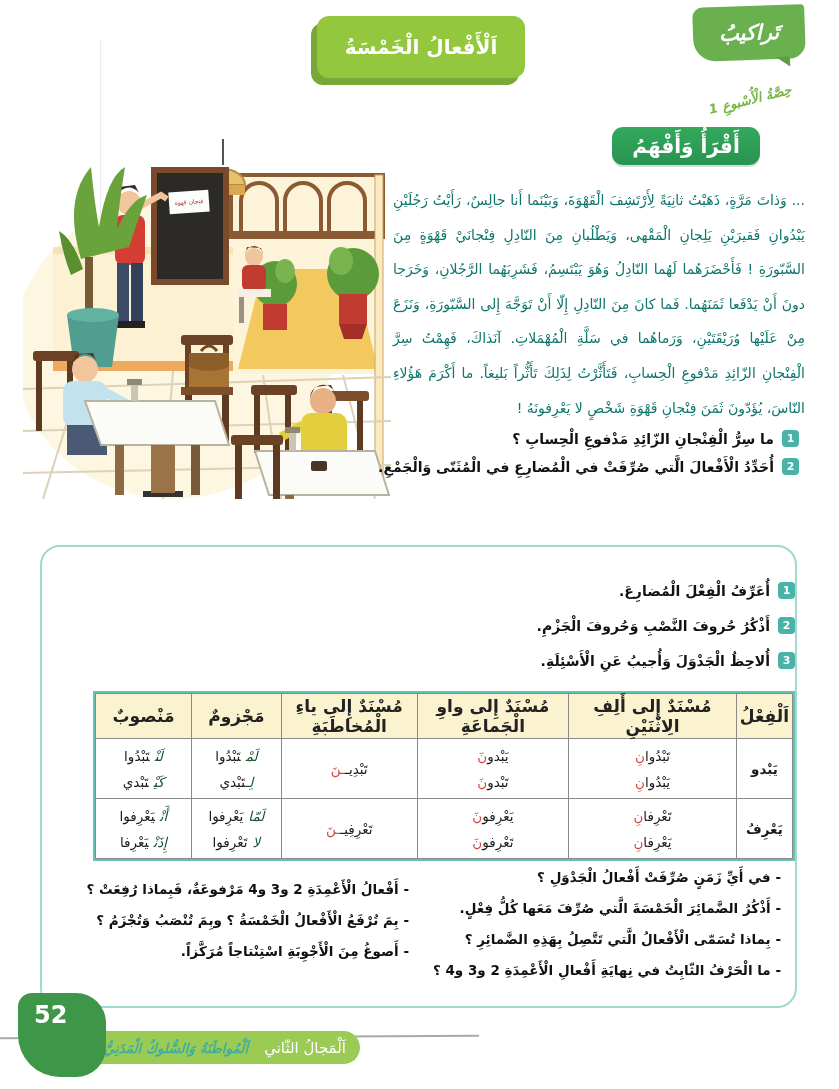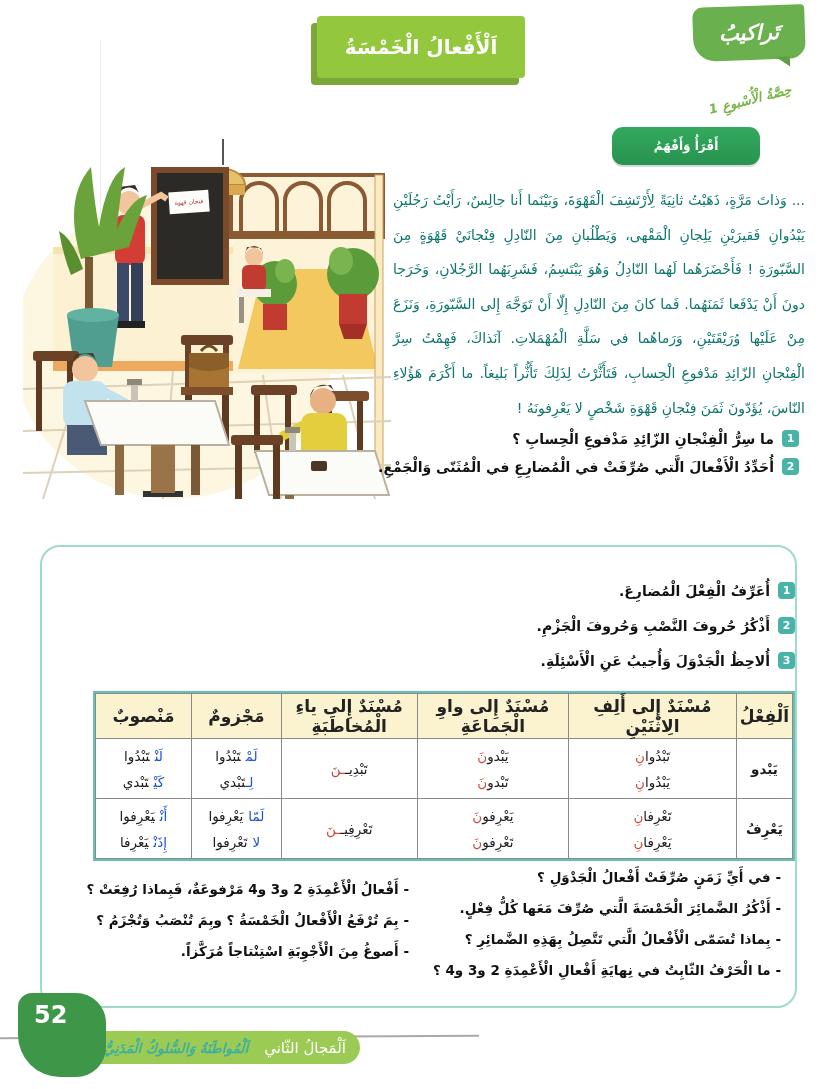--- a/index.html
+++ b/index.html
@@ -7,27 +7,27 @@
   body { font-family:"DejaVu Sans", sans-serif; position:relative; direction:rtl; }
   .page { position:absolute; inset:0; background:#ffffff; }
 
   
   .strand-tab { position:absolute; top:6px; left:693px; width:112px; height:54px;
     background:#6ab04f; border-radius:10px 4px 16px 22px; display:flex; align-items:center; justify-content:center;
     color:#fff; font-size:21px; font-weight:bold; font-style:italic; transform:rotate(-2deg); }
   .strand-tab::after { content:""; position:absolute; bottom:-8px; right:16px; width:0; height:0;
     border-right:14px solid #5d9f44; border-bottom:10px solid transparent; }
   .lesson-title { position:absolute; top:16px; right:314px; width:208px; height:62px;
-    background:#93c83e; border-radius:4px; box-shadow:-6px 7px 0 #7aa737;
+    background:#93c83e; border-radius:12px; box-shadow:-6px 7px 0 #7aa737;
     display:flex; align-items:center; justify-content:center; color:#fff; font-size:20px; font-weight:bold; }
   .week-note { position:absolute; top:92px; left:690px; width:120px; color:#7ab648;
     font-size:13px; font-weight:bold; font-style:italic; transform:rotate(-14deg); text-align:center; }
 
   .badge { position:absolute; background:linear-gradient(#34a95e,#27934f); border-radius:11px;
-    color:#fff; font-weight:bold; font-size:12px; display:flex; align-items:center; justify-content:center;
+    color:#fff; font-weight:bold; font-size:20px; display:flex; align-items:center; justify-content:center;
     box-shadow:0 2px 0 rgba(0,0,0,.15); }
   .badge-read { top:127px; left:612px; width:148px; height:38px; }
   .badge-discover { top:524px; left:612px; width:148px; height:38px; z-index:3; }
 
   
   .story { position:absolute; top:183px; right:34px; width:412px; height:242px;
     font-size:14px; line-height:34.6px; color:#0f766e; text-align:justify; text-align-last:right; }
   .q-row { position:absolute; right:40px; left:40px; display:flex; align-items:flex-start; gap:8px; }
   .q1 { top:428px; } .q2 { top:456px; }
   .num-badge { flex:0 0 auto; width:17px; height:17px; margin-top:2px; background:#49b3a8; border-radius:4px;
@@ -44,21 +44,21 @@
   .verb-table { position:absolute; top:693px; right:46px; width:698px; border-collapse:collapse;
     box-shadow:0 0 0 2px #63c2b1; background:#fff; z-index:2; direction:rtl; }
   .verb-table th, .verb-table td { border:1px solid #8a8a8a; text-align:center; vertical-align:middle; }
   .verb-table th { background:#fbf3d0; font-size:17px; font-weight:bold; color:#222; height:40px; padding:2px 3px; }
   .verb-table td { height:60px; font-size:13.5px; color:#1a1a1a; padding:2px 4px; }
   .c-verb { width:56px; font-weight:bold; }
   .c-alif { width:168px; } .c-waw { width:152px; } .c-yaa { width:136px; }
   .c-jazm { width:90px; } .c-nasb { width:96px; }
   .form { line-height:26px; white-space:nowrap; }
   .red { color:#cc4b44; }
-  .teal { color:#1d4ed8; }
+  .teal { color:#14532d;font-style:italic; }
   .sp { margin-left:5px; }
 
   
   .bq { position:absolute; font-size:13.5px; font-weight:bold; color:#111; line-height:31px; }
   .bq-right { top:862px; right:58px; width:360px; text-align:right; }
   .bq-left  { top:874px; right:430px; width:352px; text-align:right; }
   .bq div { white-space:nowrap; }
 
   
   .footer-bar { position:absolute; top:1031px; left:38px; width:322px; height:33px;

